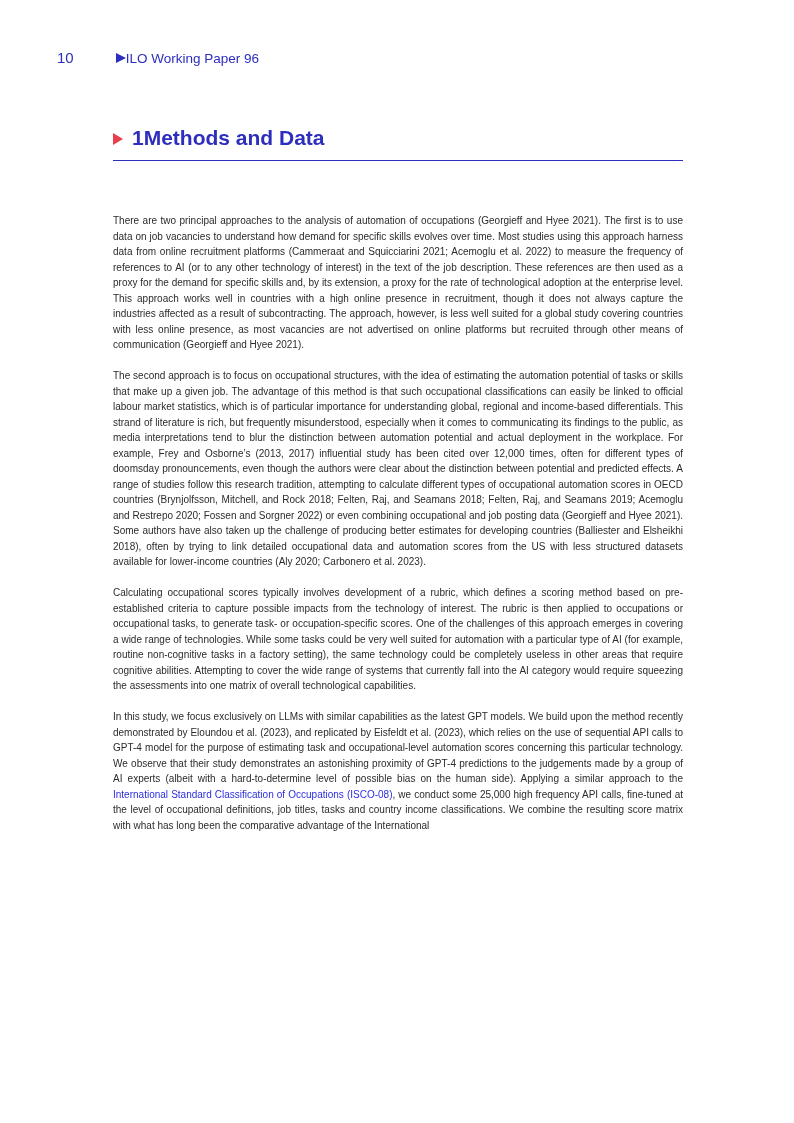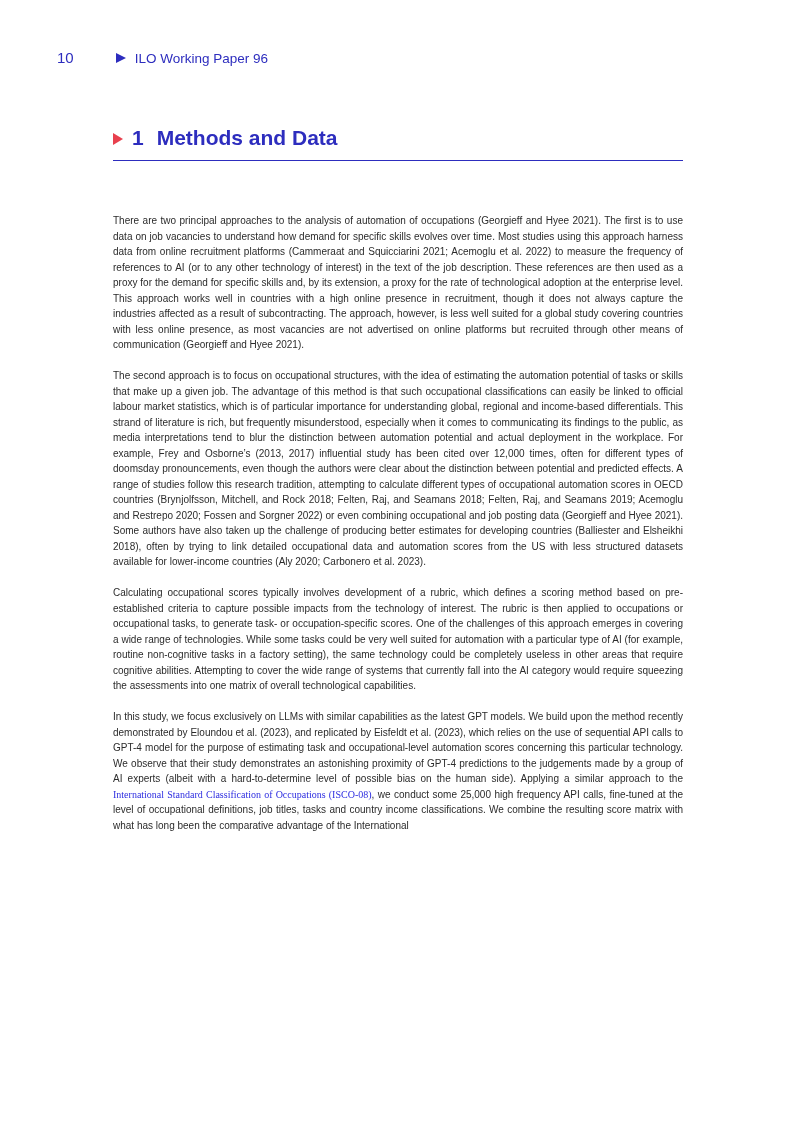--- a/index.html
+++ b/index.html
@@ -23,53 +23,52 @@
     color:var(--brand-blue);
   }
   .page-number{font-size:15px;line-height:18px;}
   .tri{width:0;height:0;display:inline-block;flex:0 0 auto;}
   .tri-blue{
     margin-left:42px;
     border-top:5.5px solid transparent;
     border-bottom:5.5px solid transparent;
     border-left:10px solid var(--brand-blue);
   }
-  .header-title{margin-left:9px;font-size:13.5px;line-height:17px;}
+  .header-title{font-size:13.5px;line-height:17px;}
   
   .section-heading{
     position:absolute;top:125px;left:113px;width:570px;
     display:flex;align-items:center;
     padding-bottom:10px;
     border-bottom:1.5px solid var(--brand-blue);
   }
   .tri-red{
     margin-top:2px;
     border-top:6px solid transparent;
     border-bottom:6px solid transparent;
     border-left:10px solid var(--accent-red);
   }
   .section-number{
     margin-left:9px;
     color:var(--brand-blue);
     font-size:21px;font-weight:bold;line-height:25px;
   }
   .section-title{
-    margin-left:13px;
     color:var(--brand-blue);
     font-size:21px;font-weight:bold;line-height:25px;
   }
   
   .body-copy{
     position:absolute;top:213px;left:113px;width:570px;
     color:var(--body-text);
     font-size:10px;line-height:15.5px;
     text-align:justify;
   }
   .body-copy p{margin:0 0 15.5px 0;}
-  .doc-link{color:var(--link-blue);text-decoration:none;cursor:pointer;font-family:Liberation Serif, serif;}
+  .doc-link{color:var(--link-blue);text-decoration:none;cursor:pointer;}
 </style>
 </head>
 <body>
 
 <div class="page">
 
   <div class="page-header">
     <span class="page-number">10</span>
     <span class="tri tri-blue"></span>
     <span class="header-title">ILO Working Paper 96</span>

